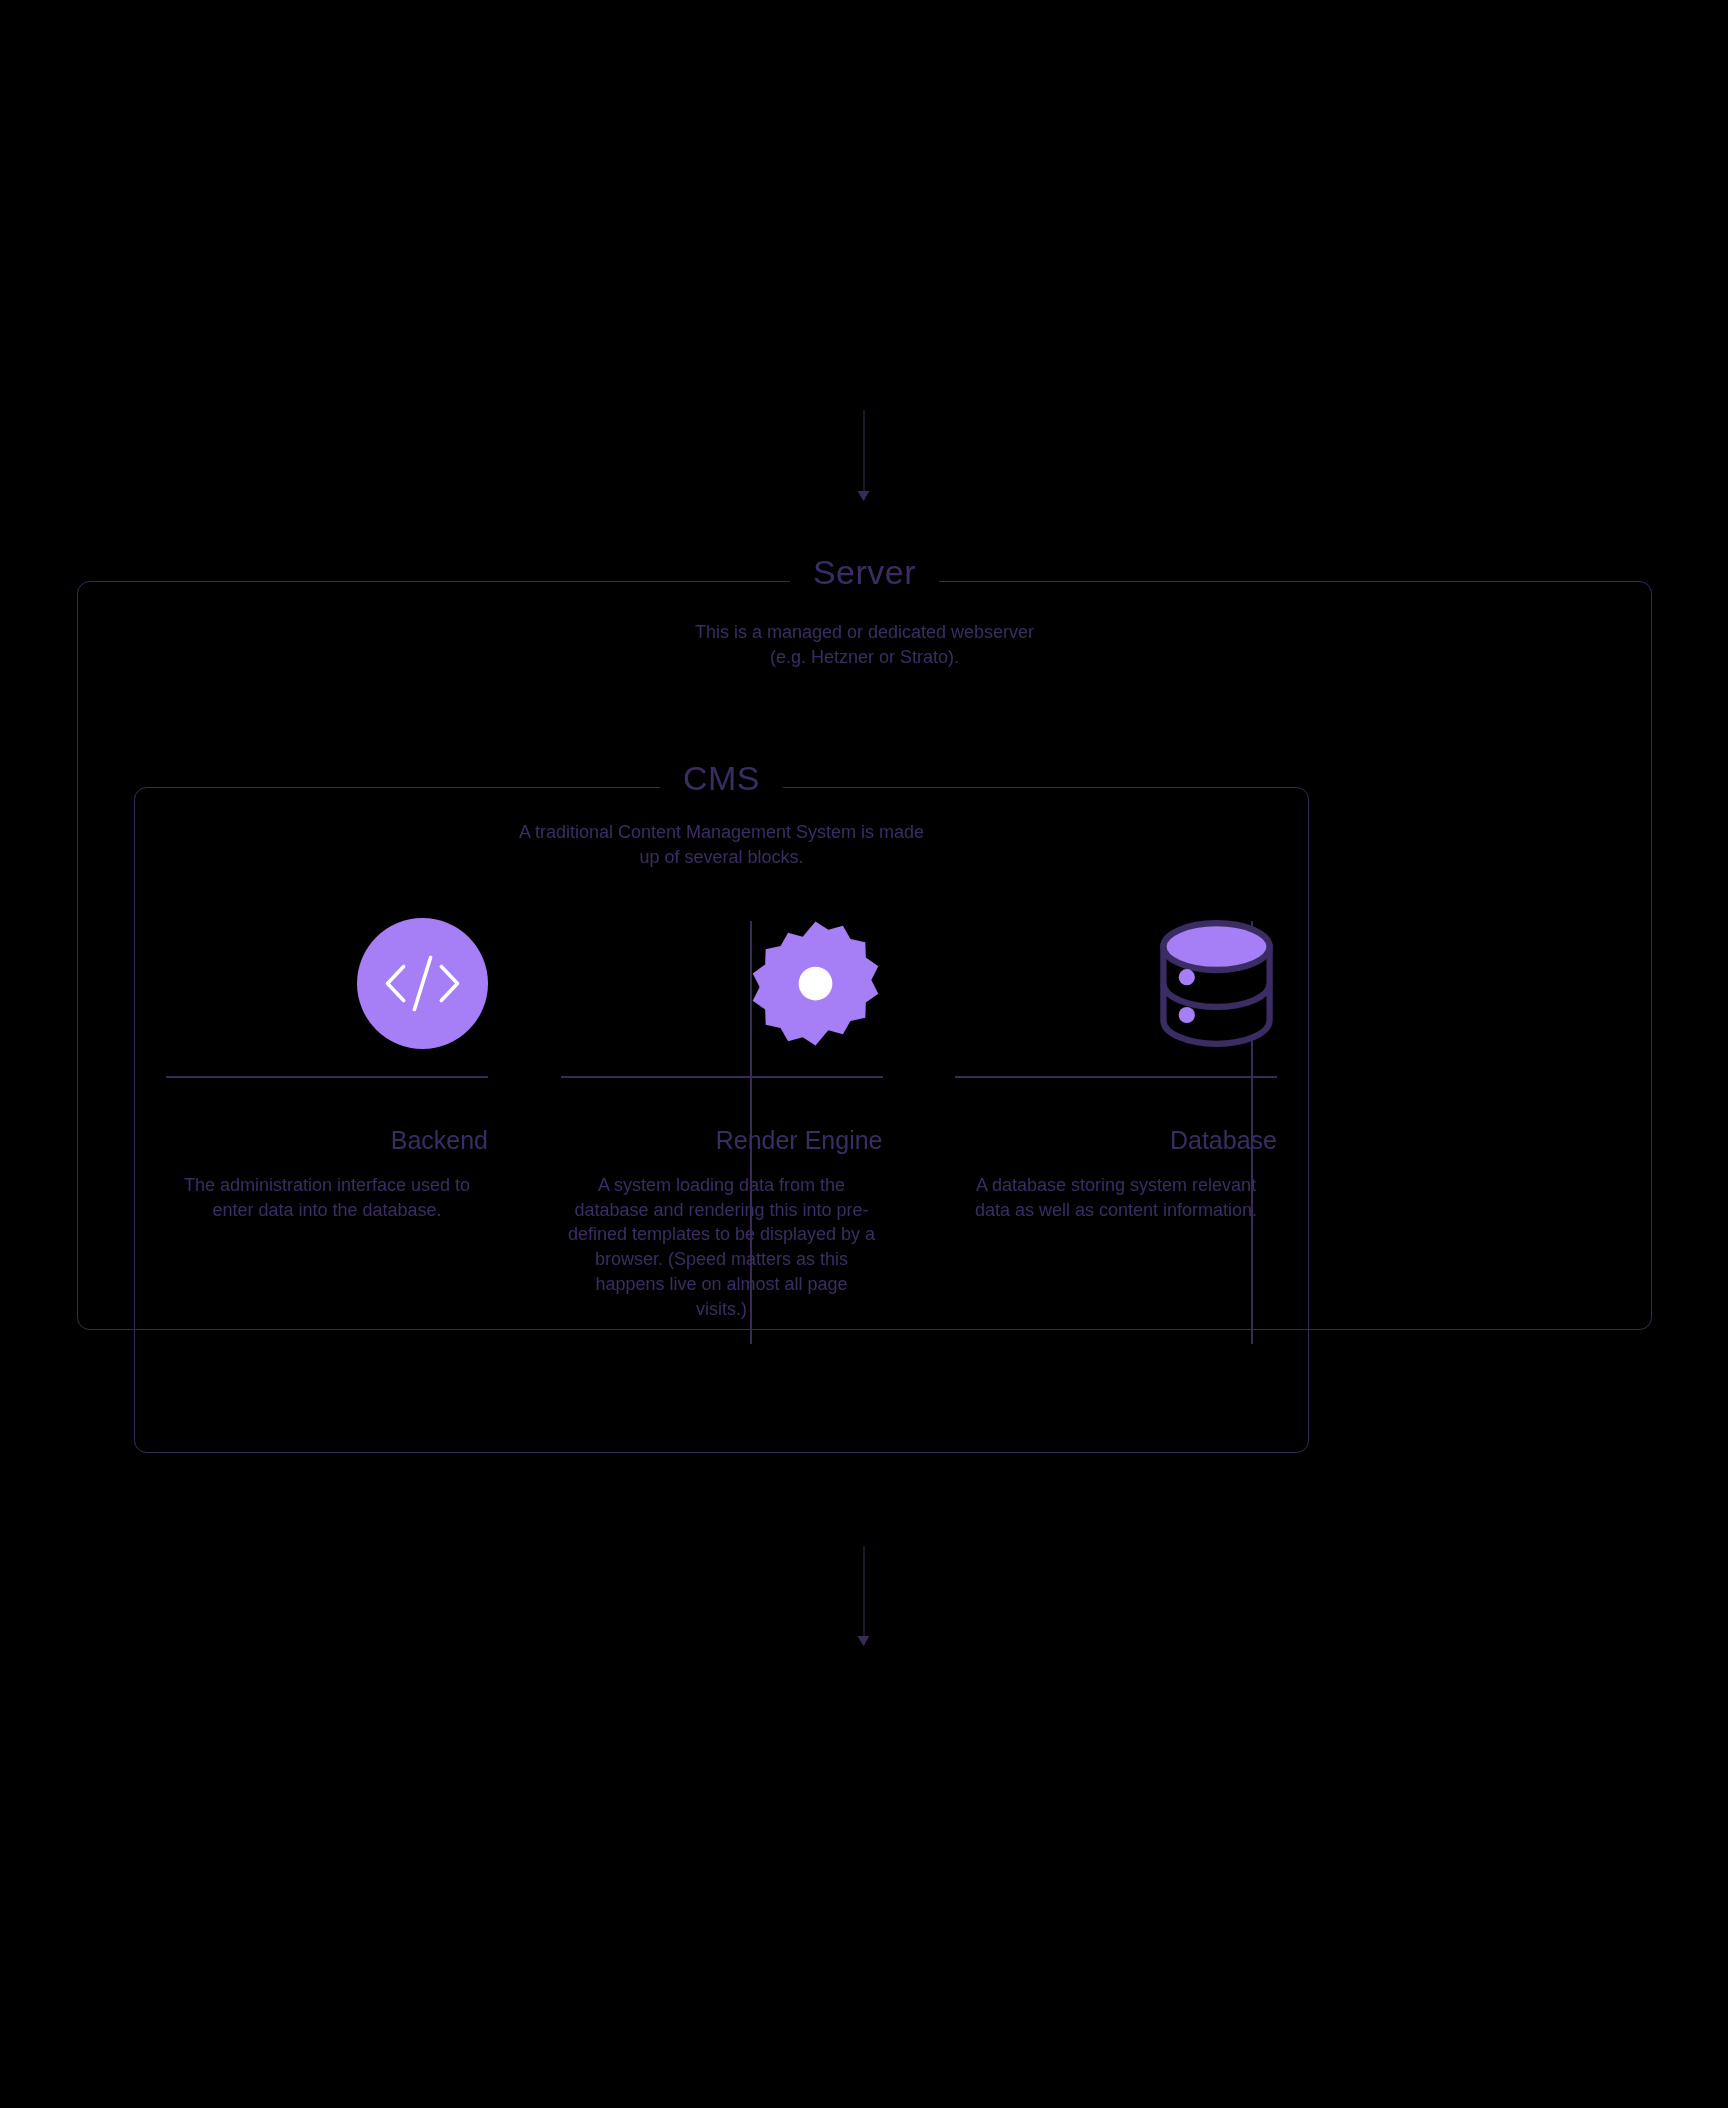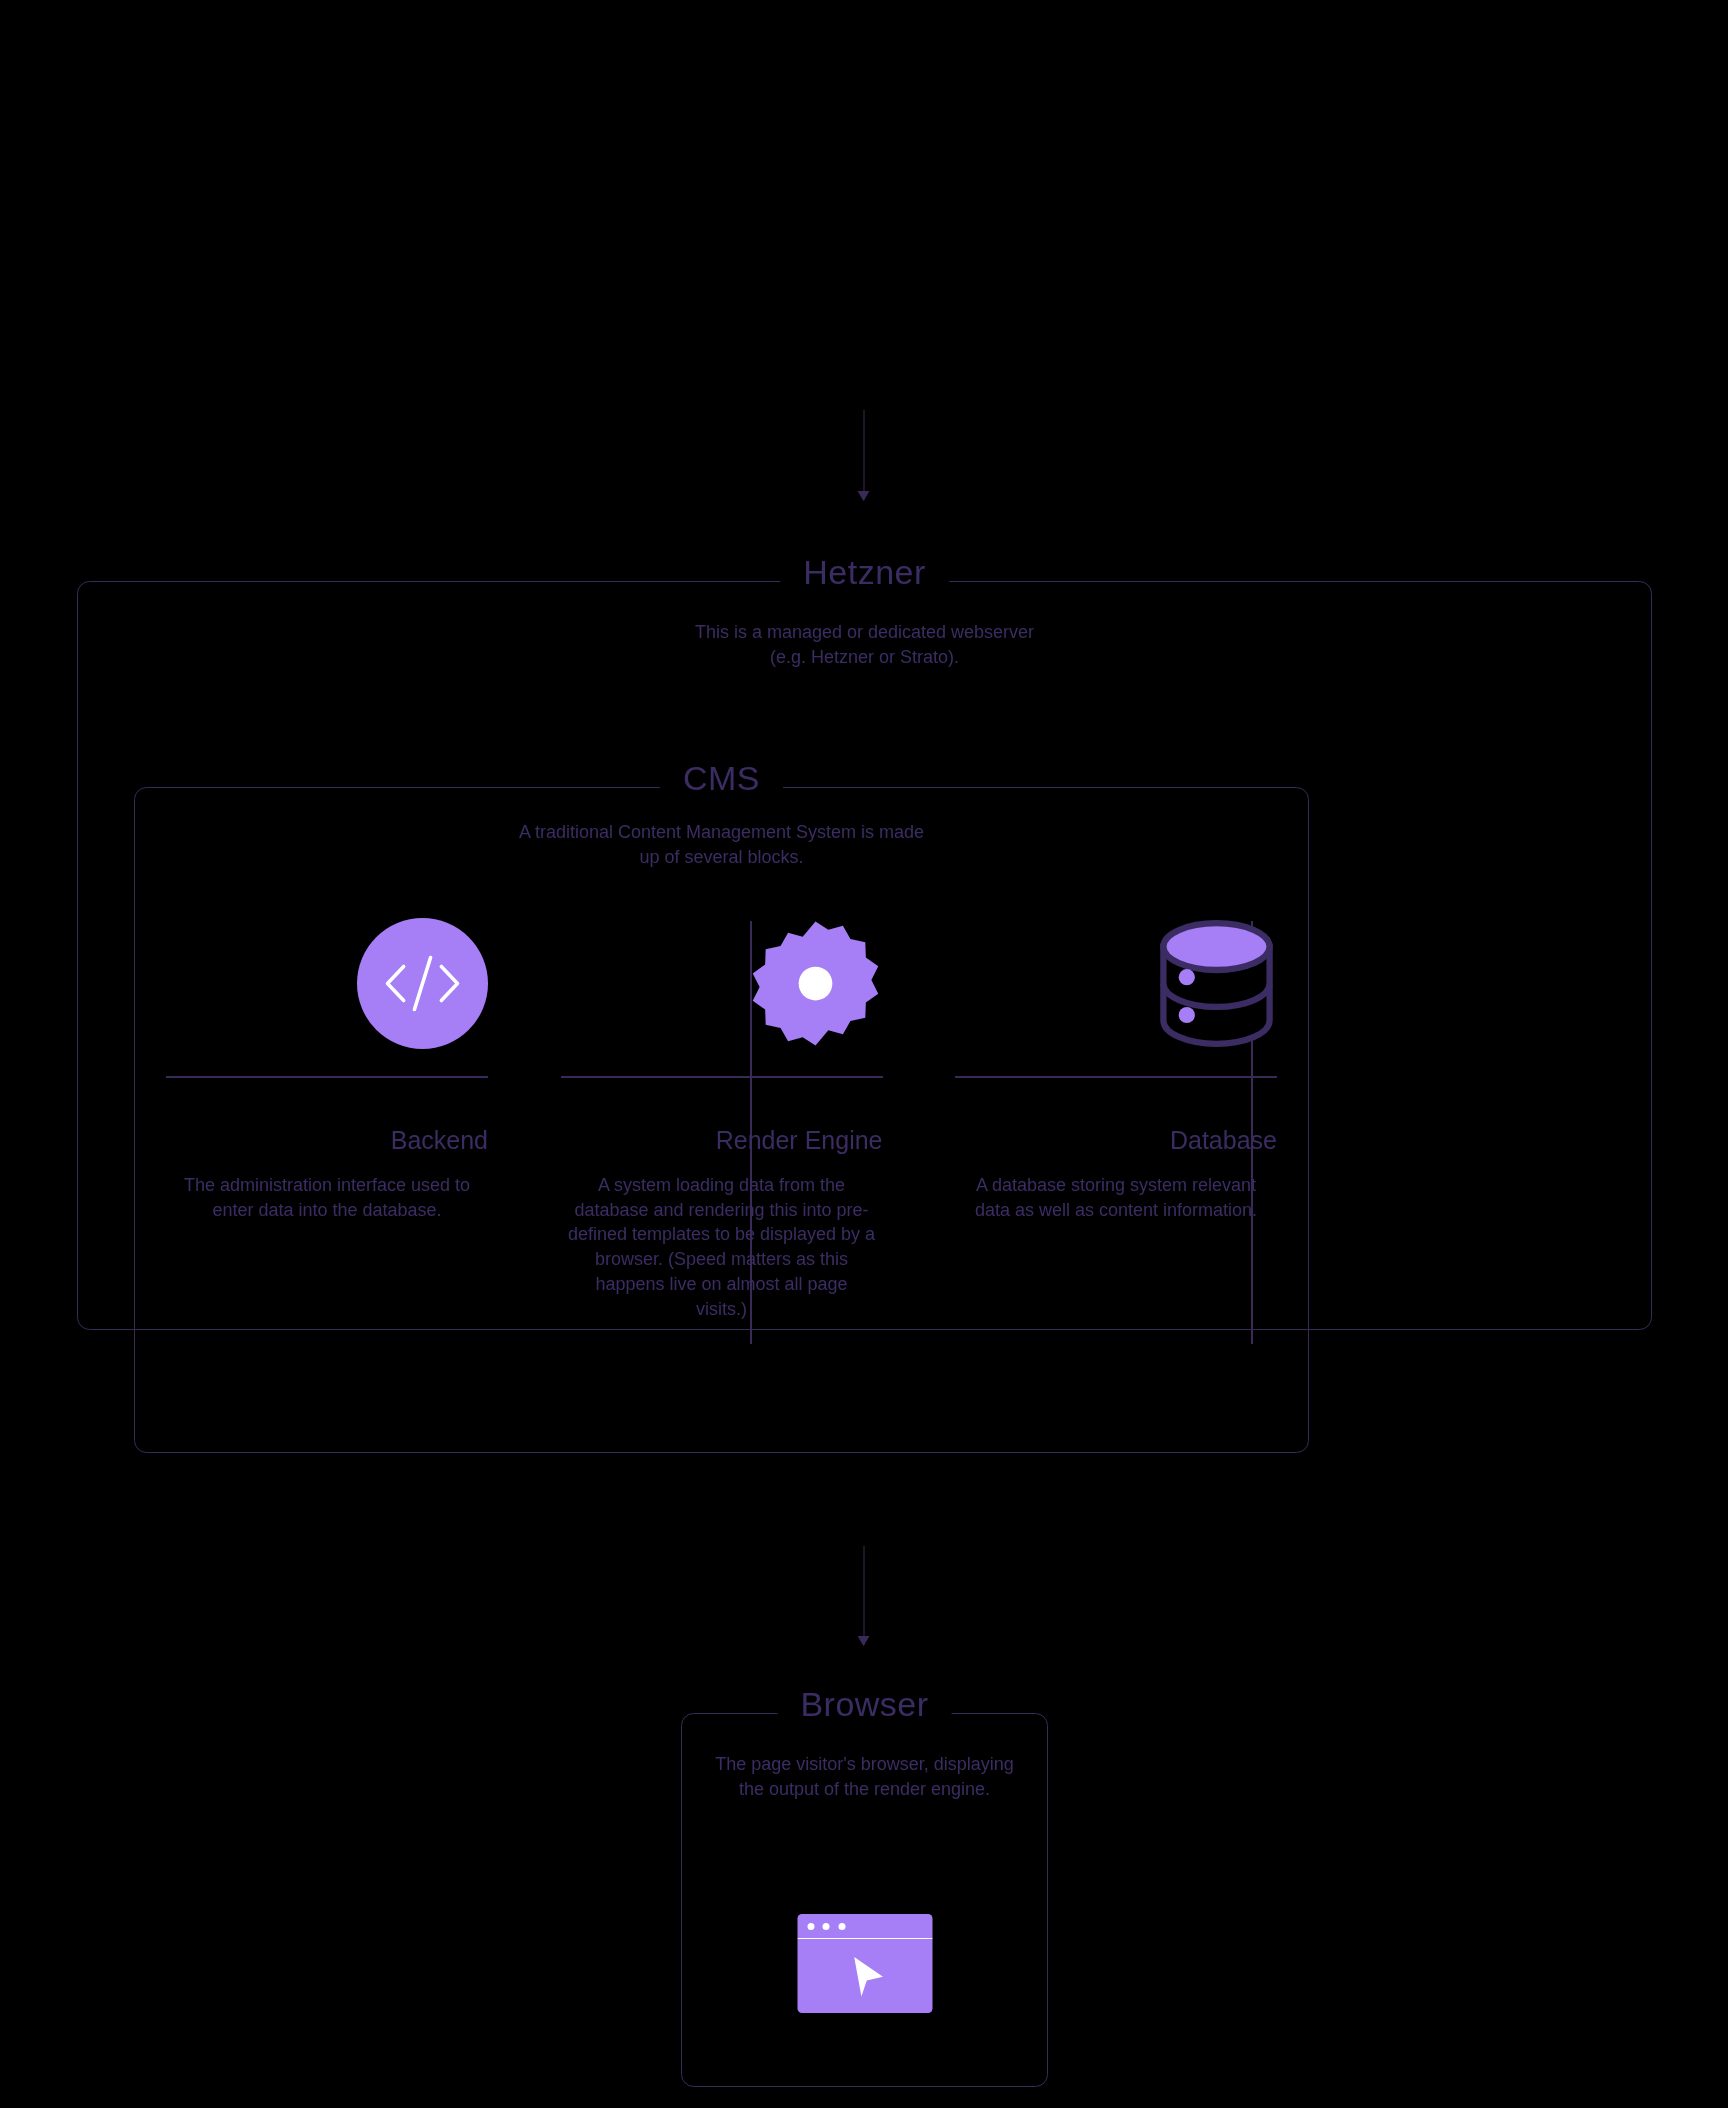--- a/index.html
+++ b/index.html
@@ -227,21 +227,21 @@
 
 <div class="canvas">
 
 
   <div class="connector" id="conn-top">
     <div class="line"></div>
     <div class="head"></div>
   </div>
 
   <div class="fbox" id="server-box">
-    <div class="legend">Hetzner</div>
+    <div class="legend">Server</div>
     <div class="desc">This is a managed or dedicated webserver (e.g. Hetzner or Strato).</div>
 
     <div class="fbox" id="cms-box">
       <div class="legend">CMS</div>
       <div class="desc">A traditional Content Management System is made up of several blocks.</div>
 
       <div class="col-divider" id="divider-1"></div>
       <div class="col-divider" id="divider-2"></div>
 
       <div class="columns">
@@ -291,29 +291,15 @@
 
       </div>
     </div>
   </div>
 
   <div class="connector" id="conn-bottom">
     <div class="line"></div>
     <div class="head"></div>
   </div>
 
-  <div class="fbox" id="browser-box">
-    <div class="legend">Browser</div>
-    <div class="desc">The page visitor's browser, displaying the output of the render engine.</div>
-    <div class="browser-icon">
-      <div class="browser-bar">
-        <span class="browser-dot bd1"></span>
-        <span class="browser-dot bd2"></span>
-        <span class="browser-dot bd3"></span>
-      </div>
-      <svg width="135" height="72" viewBox="0 0 150 80">
-        <polygon points="63,20 95,42 77,46 71,64" fill="#ffffff"></polygon>
-      </svg>
-    </div>
-  </div>
 
 </div>
 
 
 </body></html>

